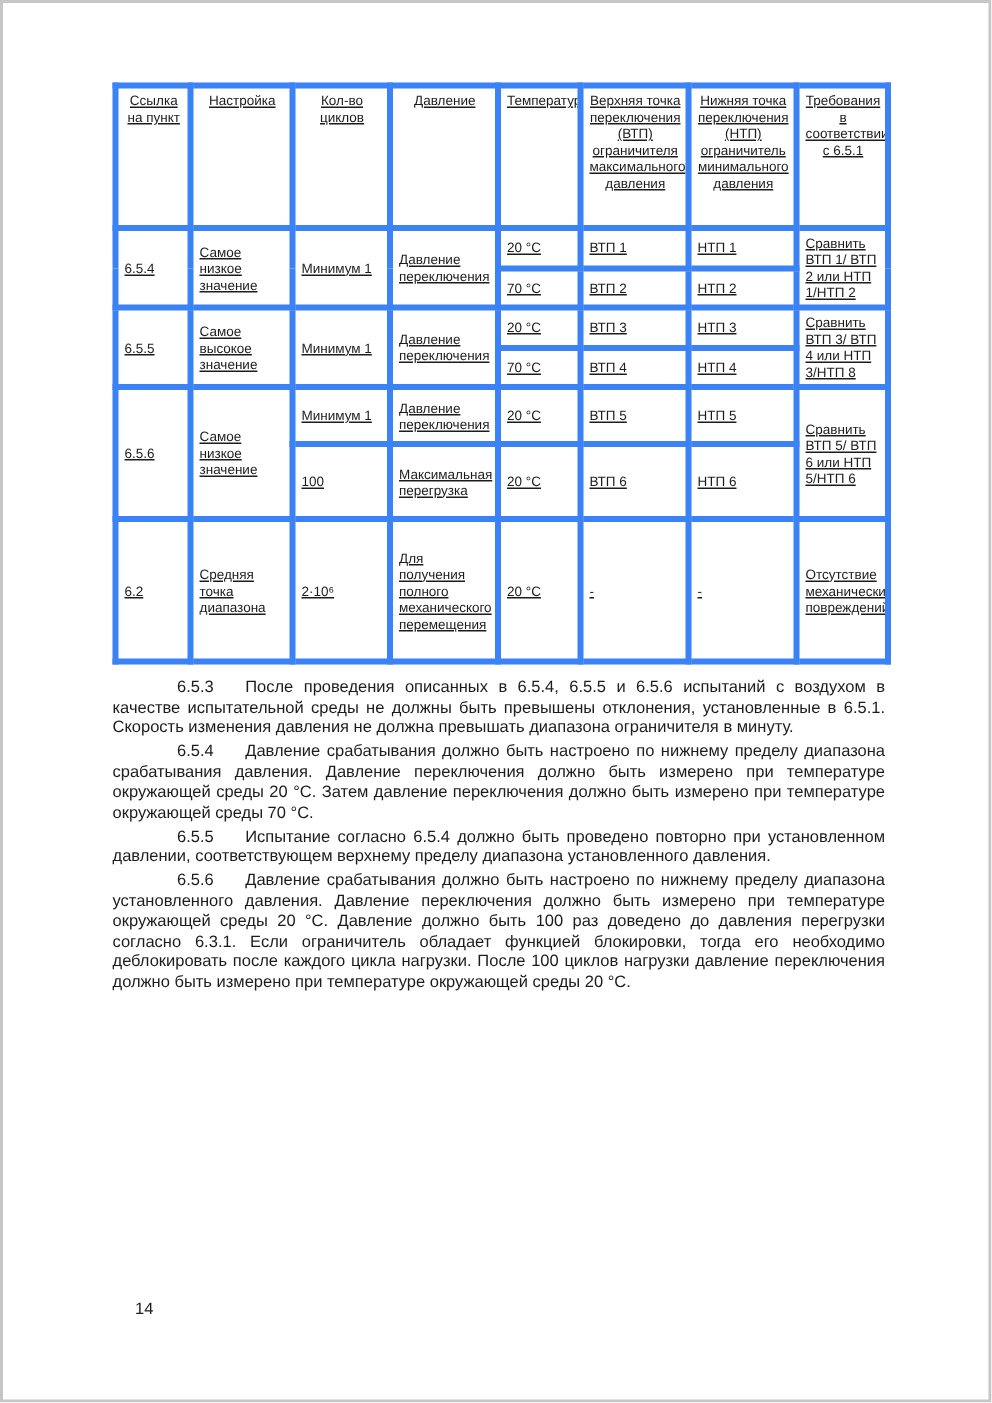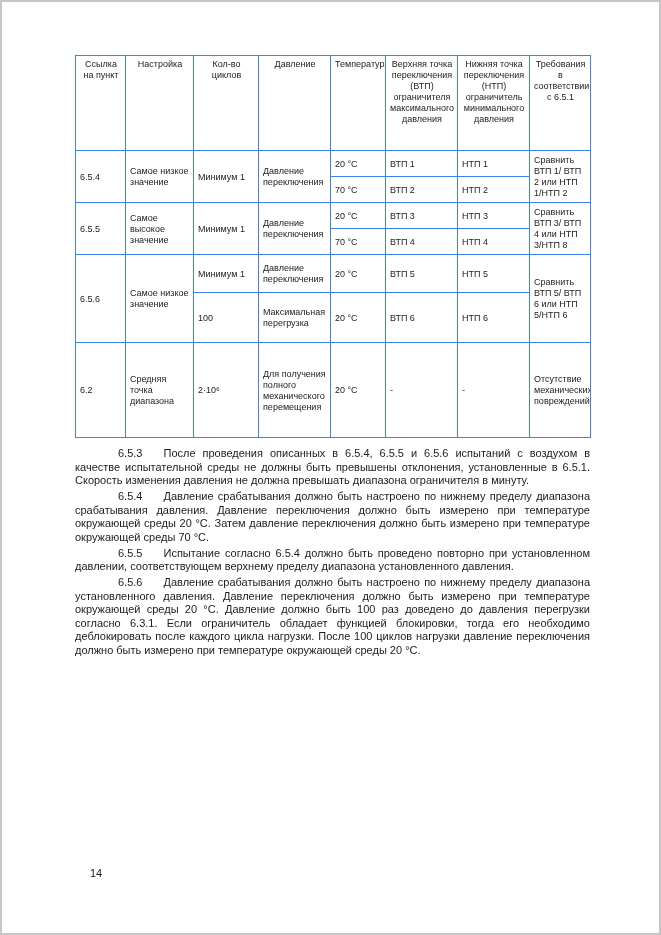--- a/index.html
+++ b/index.html
@@ -30,23 +30,24 @@
   table.gost-table {
     border-collapse: collapse;
     width: 515px;
     table-layout: fixed;
     font-size: 9px;
     line-height: 11px;
     color: #1c1c1c;
   }
   table.gost-table th,
   table.gost-table td {
-    border: 1px solid #3b82f6;
+    border: 4px solid #3b82f6;
     padding: 3px 3px 2px 4px;
     overflow: hidden;
+    text-decoration: underline;
   }
   table.gost-table th {
     font-weight: normal;
     text-align: center;
     vertical-align: top;
   }
   table.gost-table td {
     text-align: left;
     vertical-align: middle;
   }

